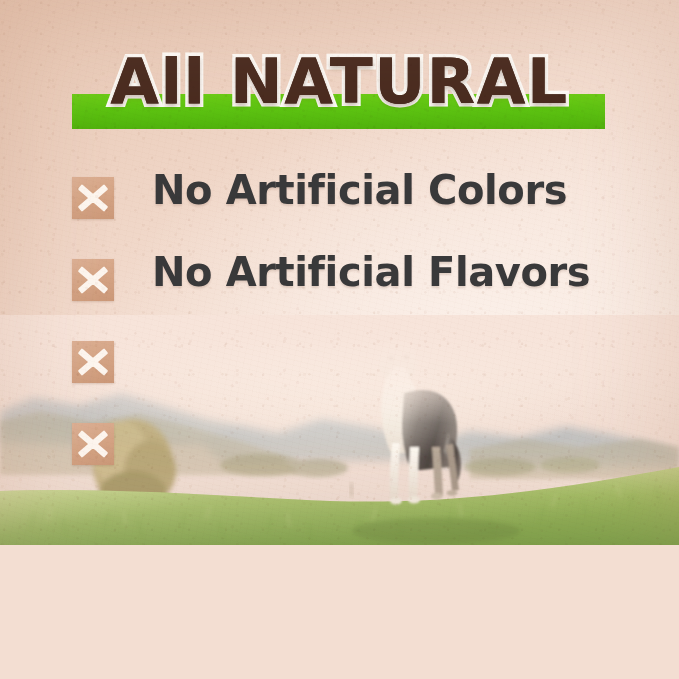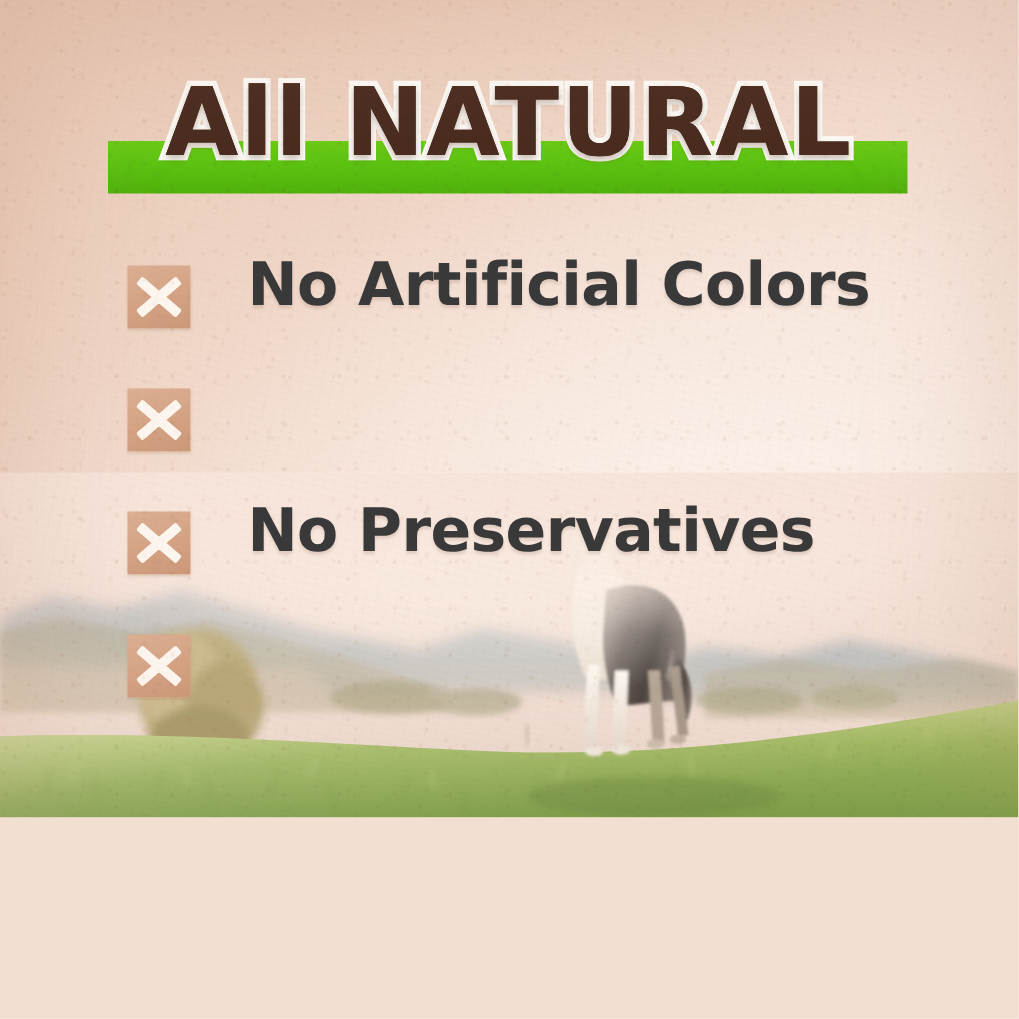--- a/index.html
+++ b/index.html
@@ -54,21 +54,21 @@
     -webkit-text-stroke:7px #fdfbf7;paint-order:stroke fill;
     text-shadow:0 3px 4px rgba(90,55,35,.30);
   }
   .title .inner{
     position:absolute;left:0;top:0;width:679px;
     -webkit-text-stroke:0;color:#4a2c20;text-shadow:none;
   }
 
   
   .features{position:absolute;left:72px;top:159px;width:560px;}
-  .feat{position:relative;height:82px;margin-left:13px;}
+  .feat{position:relative;height:82px;}
   .xbox{
     position:absolute;left:0;top:18px;width:42px;height:42px;
     background:linear-gradient(160deg,#dcb094 0%,#d4a384 55%,#cb9878 100%);
     box-shadow:0 1px 2px rgba(140,95,70,.25);
   }
   .xbox svg{display:block;width:42px;height:42px;}
   .feat-label{
     position:absolute;left:80px;top:8px;
     font-family:"DejaVu Sans",sans-serif;
     font-size:40px;font-weight:700;letter-spacing:-.4px;
@@ -261,29 +261,29 @@
       </span>
       <span class="feat-label">No Artificial Colors</span>
     </div>
 
     <div class="feat">
       <span class="xbox">
         <svg viewBox="0 0 42 42" aria-hidden="true">
           <path d="M10 9 L21 18.5 L32 9 L34.5 12 L24 21 L34.5 30 L32 33 L21 23.5 L10 33 L7.5 30 L18 21 L7.5 12 Z" fill="#fdf6ef" stroke="#fdf6ef" stroke-width="2.6" stroke-linejoin="round"></path>
         </svg>
       </span>
-    </div>
-
-    <div class="feat">
-      <span class="xbox">
-        <svg viewBox="0 0 42 42" aria-hidden="true">
-          <path d="M10 9 L21 18.5 L32 9 L34.5 12 L24 21 L34.5 30 L32 33 L21 23.5 L10 33 L7.5 30 L18 21 L7.5 12 Z" fill="#fdf6ef" stroke="#fdf6ef" stroke-width="2.6" stroke-linejoin="round"></path>
-        </svg>
-      </span>
-      <span class="feat-label">No Preservatives</span>
+      <span class="feat-label">No Artificial Flavors</span>
+    </div>
+
+    <div class="feat">
+      <span class="xbox">
+        <svg viewBox="0 0 42 42" aria-hidden="true">
+          <path d="M10 9 L21 18.5 L32 9 L34.5 12 L24 21 L34.5 30 L32 33 L21 23.5 L10 33 L7.5 30 L18 21 L7.5 12 Z" fill="#fdf6ef" stroke="#fdf6ef" stroke-width="2.6" stroke-linejoin="round"></path>
+        </svg>
+      </span>
     </div>
 
     <div class="feat">
       <span class="xbox">
         <svg viewBox="0 0 42 42" aria-hidden="true">
           <path d="M10 9 L21 18.5 L32 9 L34.5 12 L24 21 L34.5 30 L32 33 L21 23.5 L10 33 L7.5 30 L18 21 L7.5 12 Z" fill="#fdf6ef" stroke="#fdf6ef" stroke-width="2.6" stroke-linejoin="round"></path>
         </svg>
       </span>
     </div>
 

